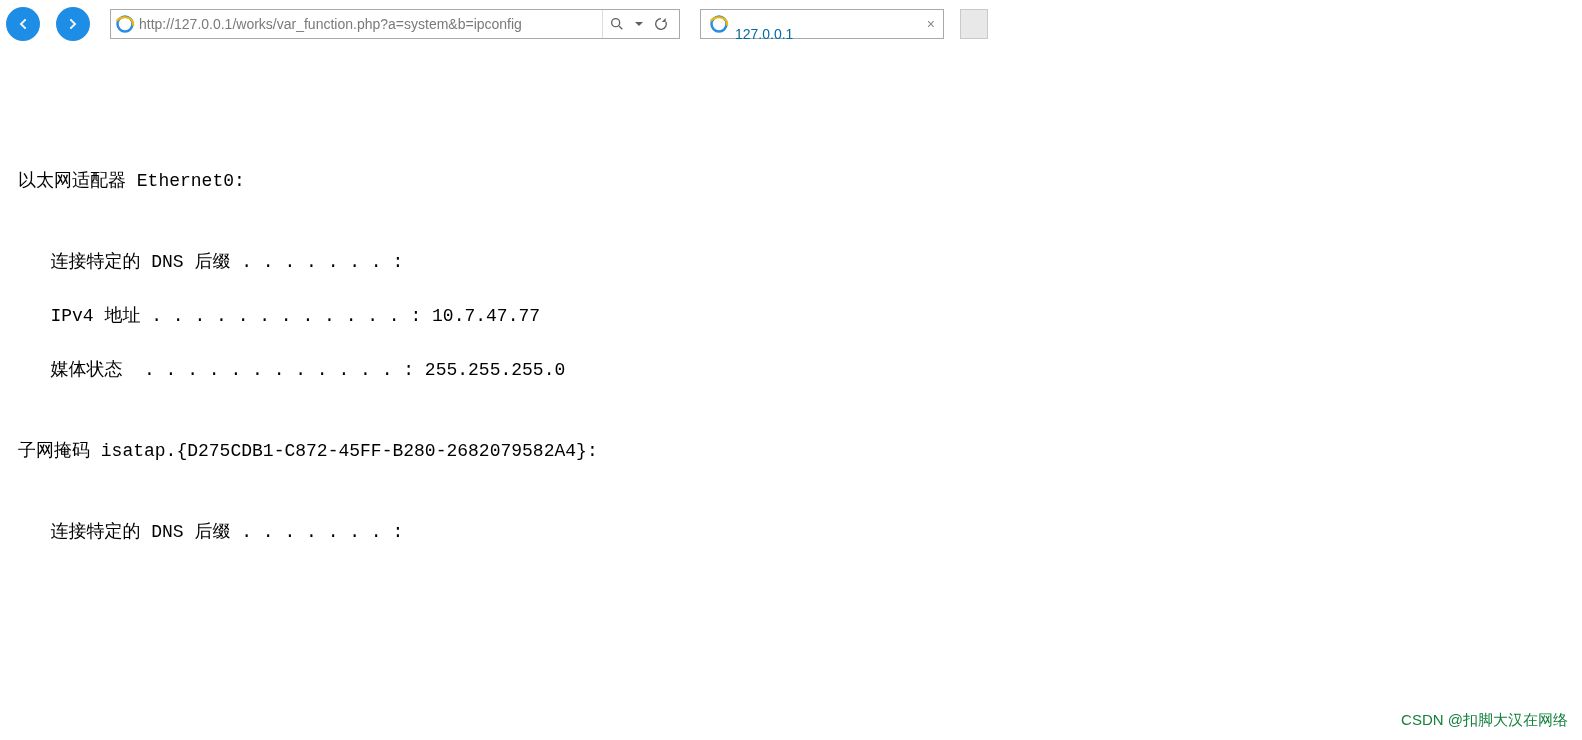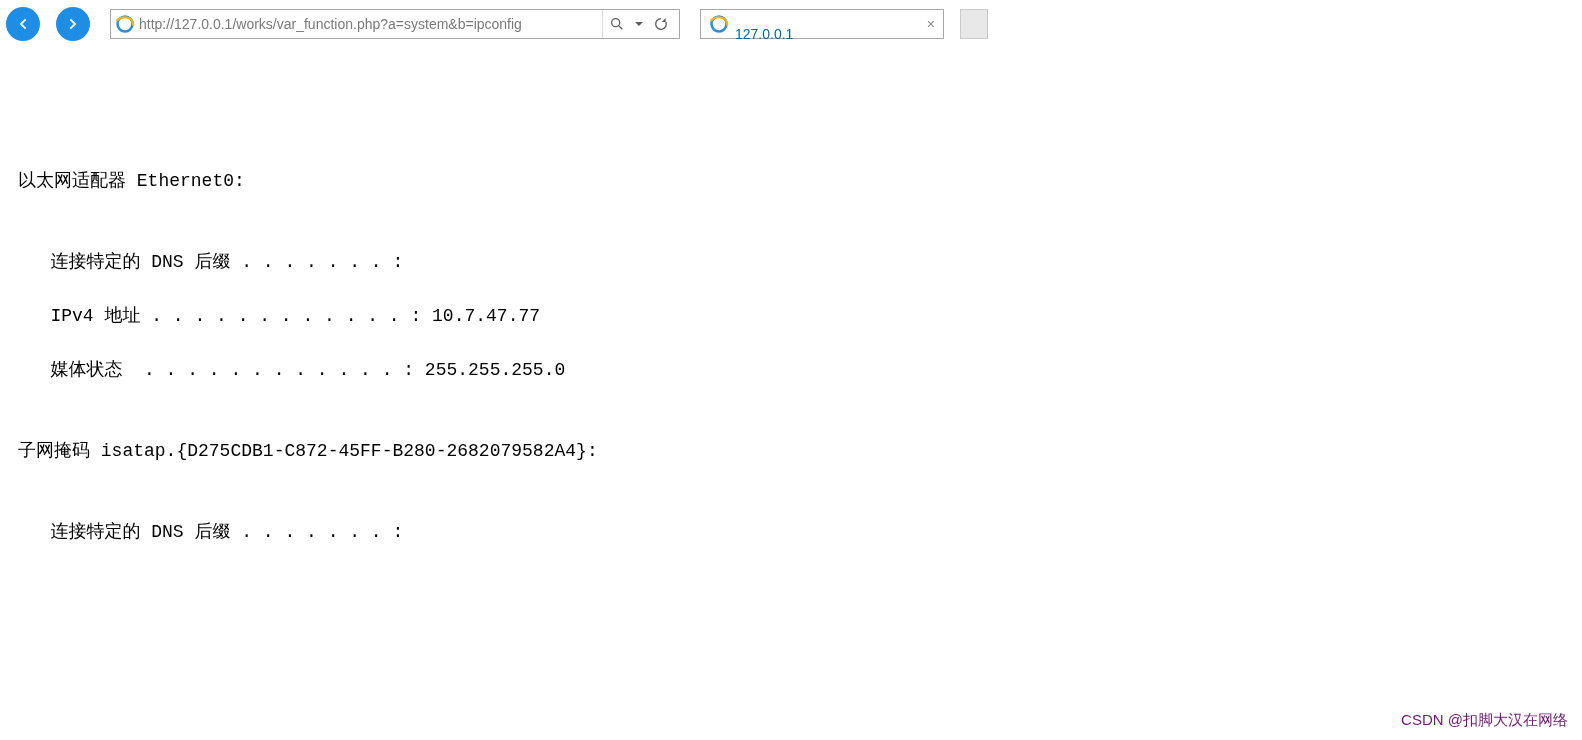--- a/index.html
+++ b/index.html
@@ -84,21 +84,21 @@
       font-family: "SimSun", "宋体", "Courier New", monospace;
       font-size: 18px;
       line-height: 27px;
       color: #000;
       white-space: pre;
     }
     .watermark {
       position: absolute;
       right: 14px;
       bottom: 10px;
-      color: #701a75;
+      color: #15803d;
       font-size: 15px;
       font-family: "Microsoft YaHei", sans-serif;
       pointer-events: none;
     }
   </style>
 </head>
 <body>
 
 <div class="toolbar">
   <div class="nav-btn">

